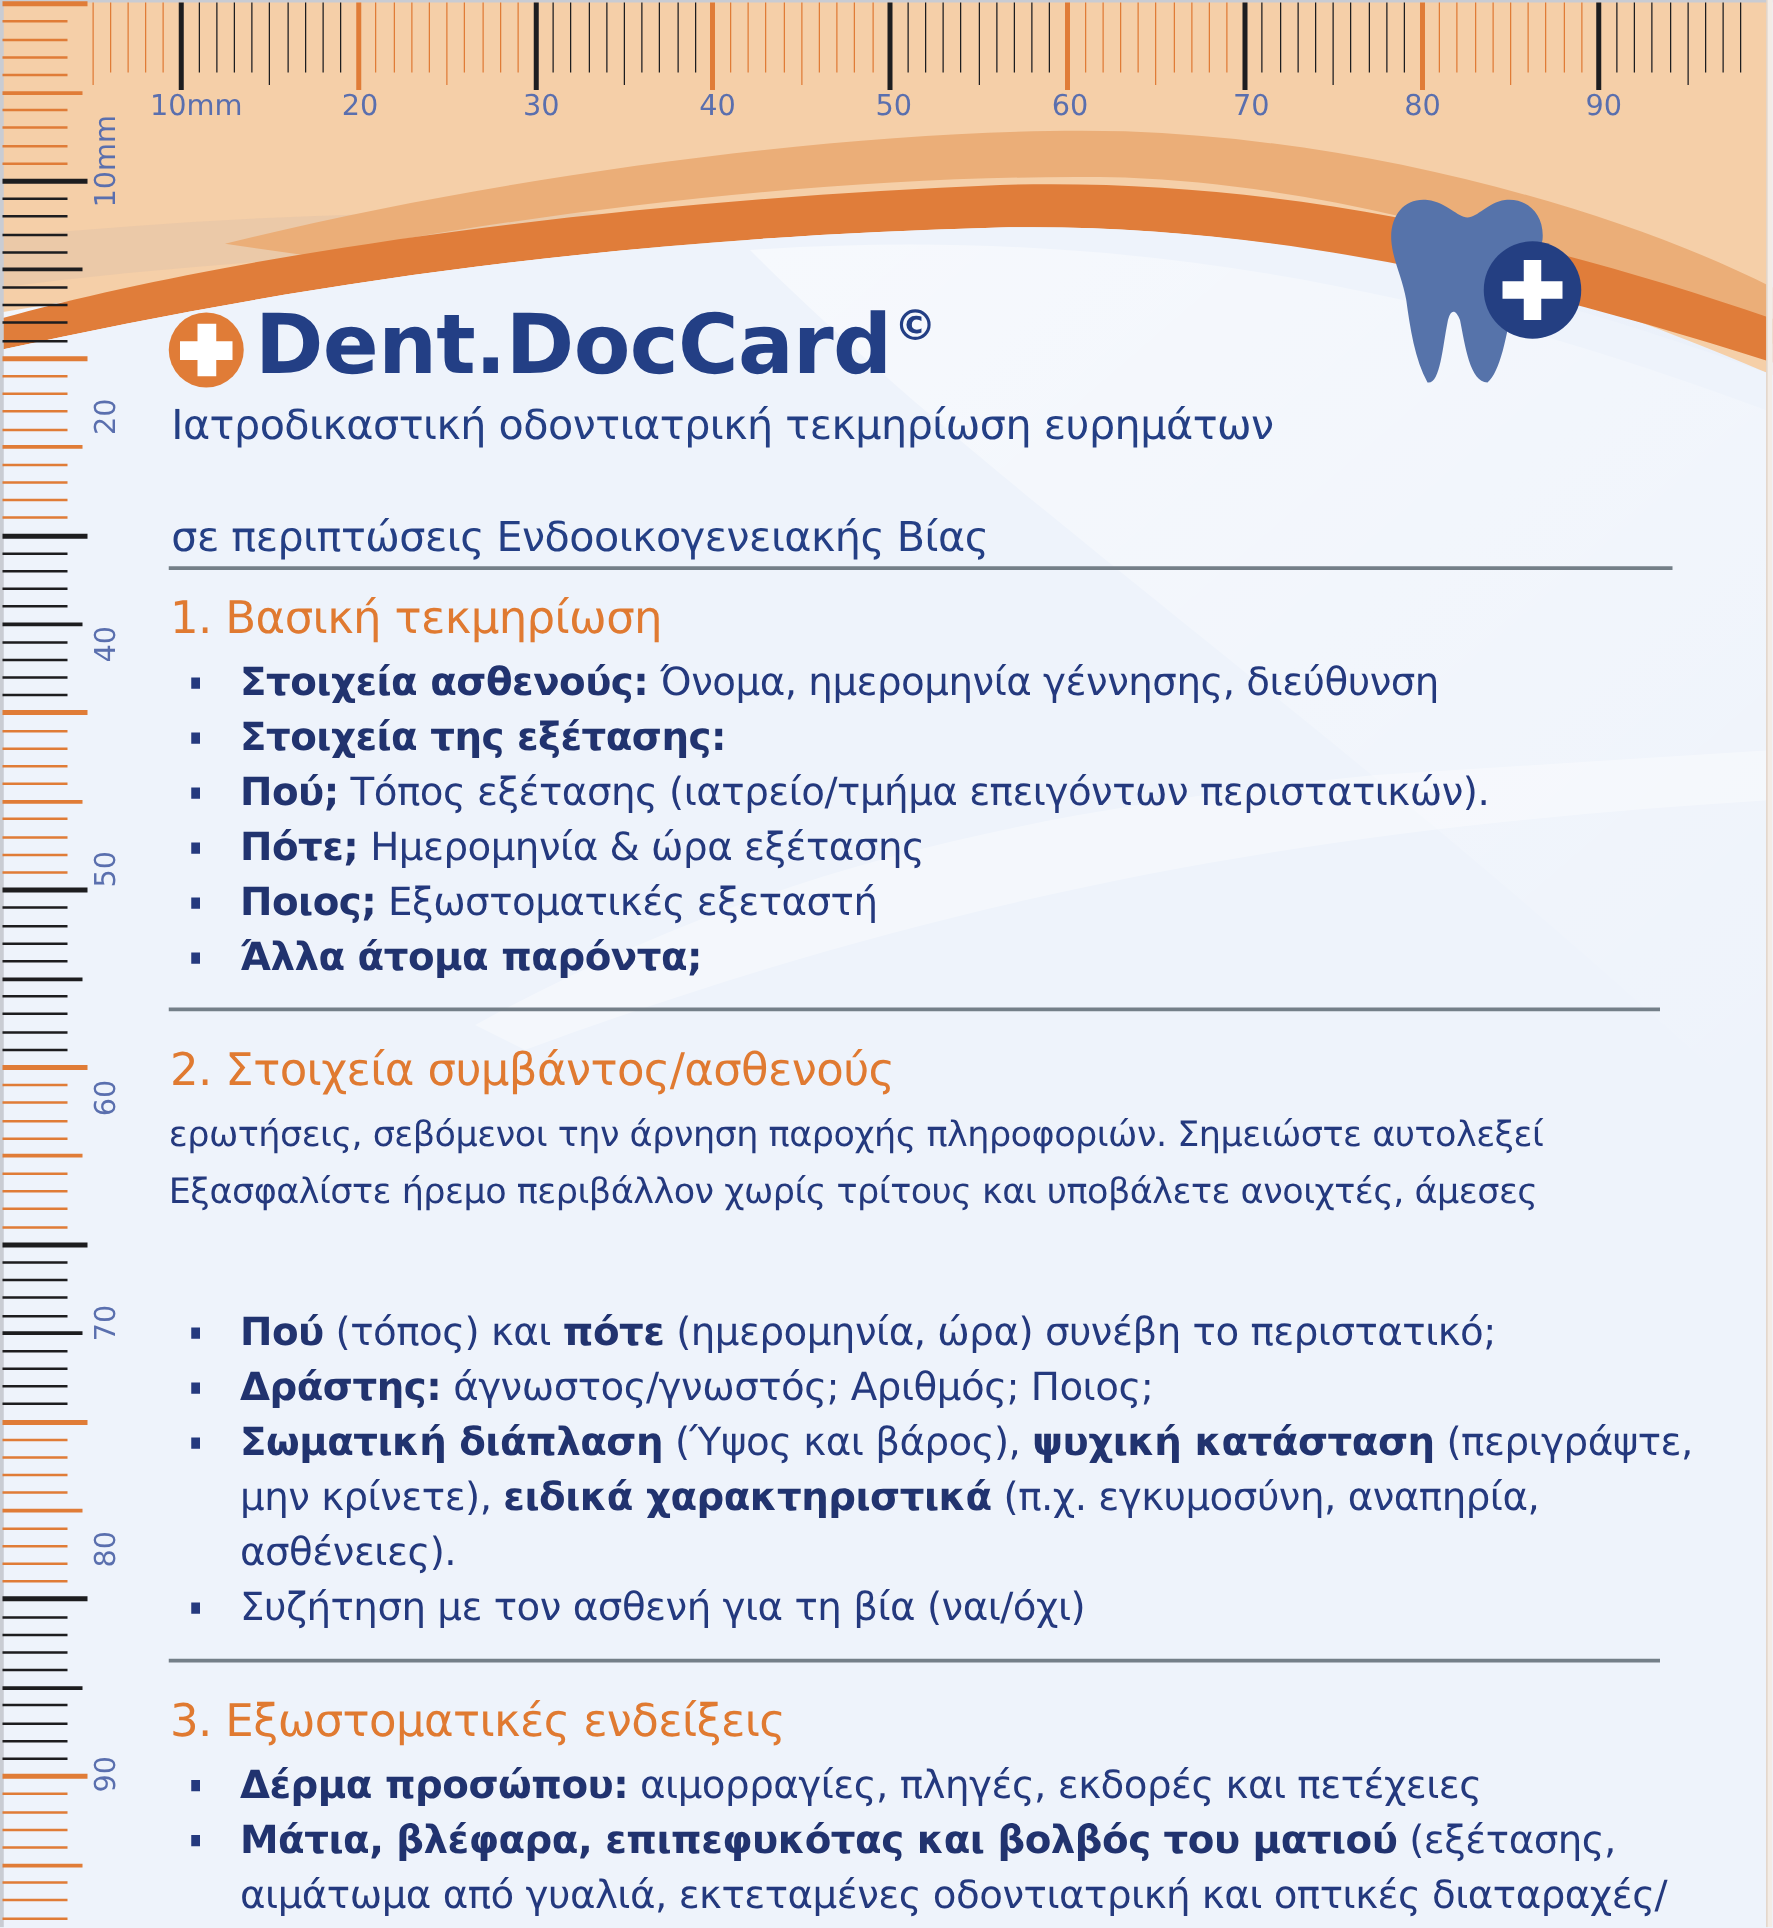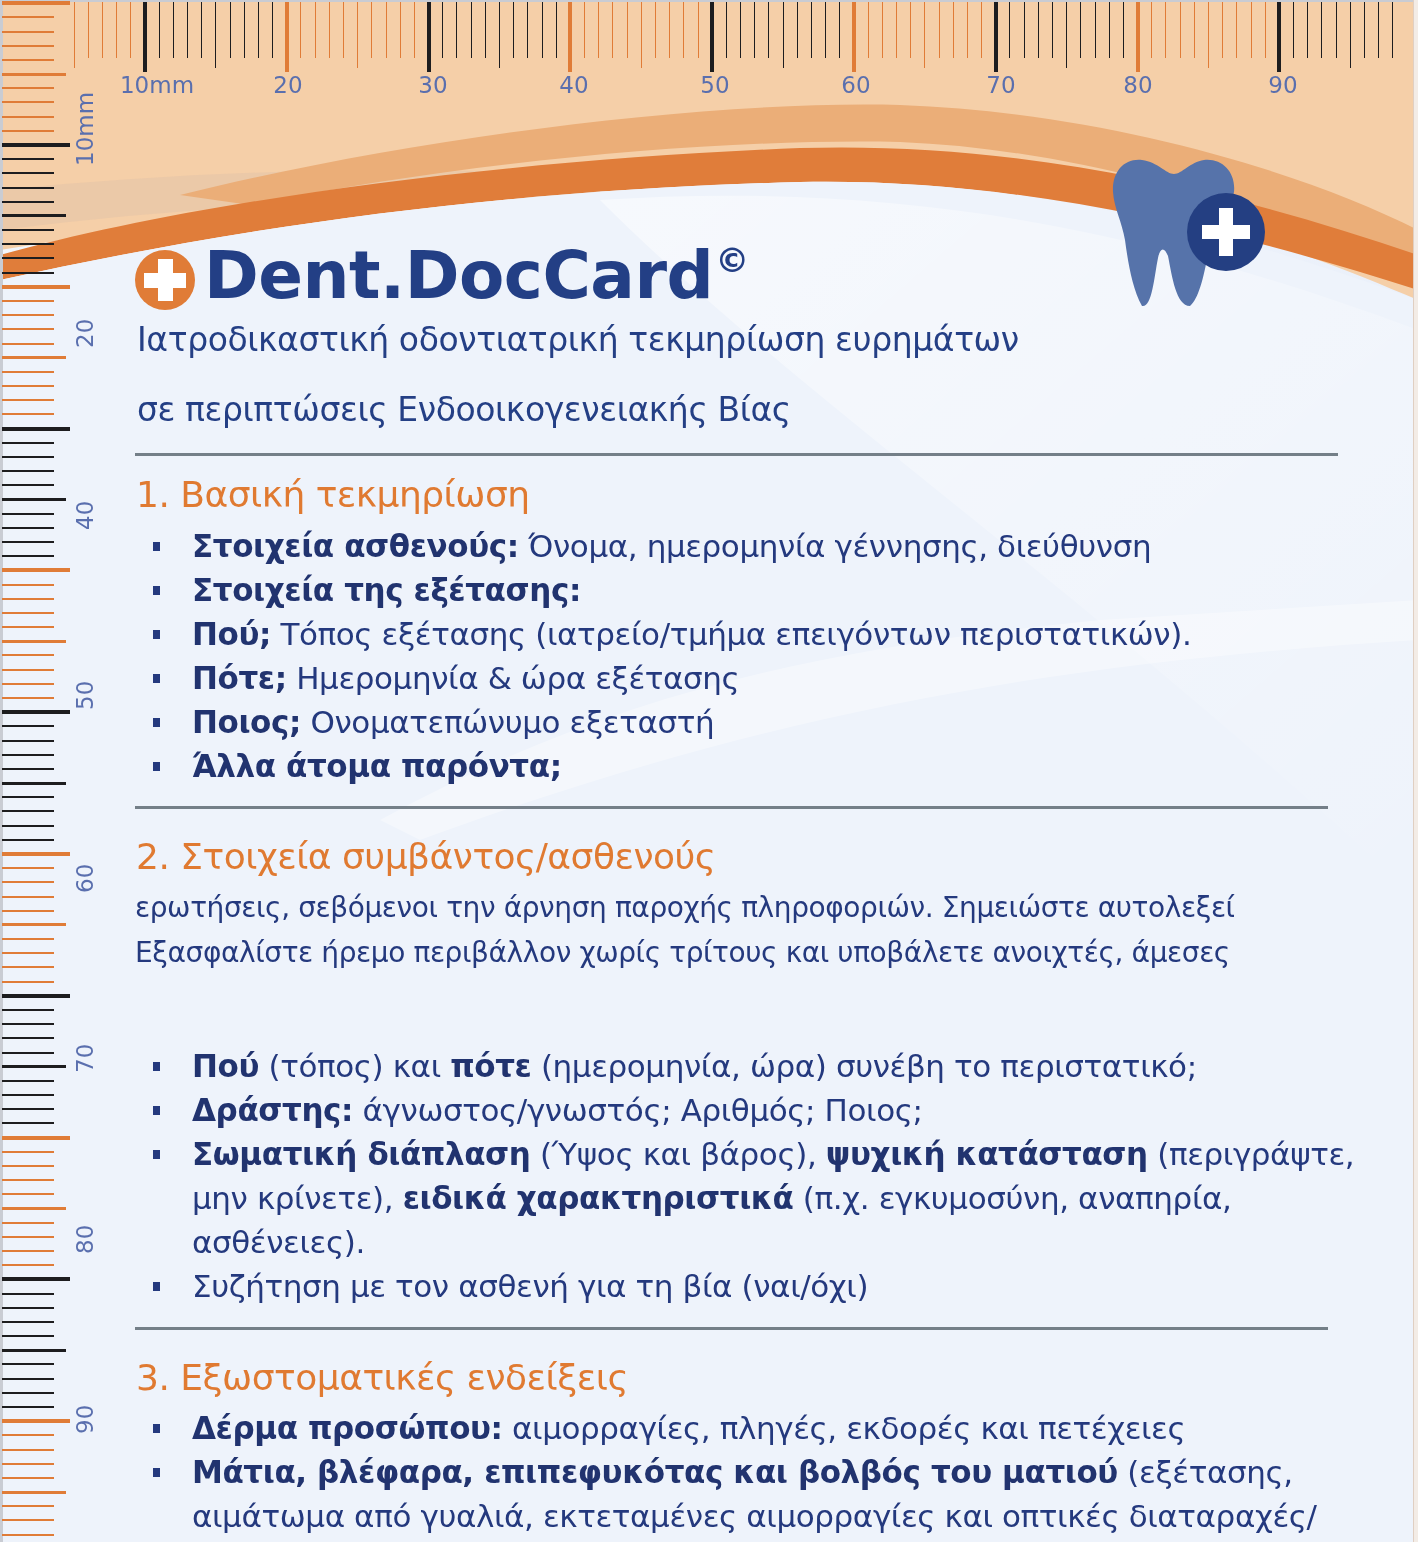--- a/index.html
+++ b/index.html
@@ -345,31 +345,31 @@
     </div>
 
   <svg class="tooth" viewBox="0 0 125 150">
     <path d="M30,2 C12,0 0,14 1,34 C2,50 10,64 13,82 C16,104 20,130 30,148 C40,150 42,120 46,100 C48,90 52,88 56,98 C60,118 64,148 78,148 C88,140 94,110 98,82 C102,62 118,52 122,34 C124,14 110,0 92,2 C78,4 70,16 62,16 C54,16 46,4 30,2 Z" fill="#5673aa"></path>
   </svg>
   <div class="tooth-badge"></div>
 
   <div class="brand-logo"></div>
   <div class="brand-title"><span>Dent.DocCard</span><sup>©</sup></div>
   <div class="subtitle" style="top:320px;">Ιατροδικαστική οδοντιατρική τεκμηρίωση ευρημάτων</div>
-  <div class="subtitle" style="top:390px;text-align:right;">σε περιπτώσεις Ενδοοικογενειακής Βίας</div>
+  <div class="subtitle" style="top:410px;text-align:right;">σε περιπτώσεις Ενδοοικογενειακής Βίας</div>
 
   <div class="sep" style="left:135px; top:453px; width:1203px;"></div>
 
   <div class="section-title" style="top:474px;">1. Βασική τεκμηρίωση</div>
   <ul class="bullet-list" style="top:524px;">
     <li class="bullet"><span class="dot"></span><b>Στοιχεία ασθενούς:</b><span> Όνομα, ημερομηνία γέννησης, διεύθυνση</span></li>
     <li class="bullet"><span class="dot"></span><b>Στοιχεία της εξέτασης:</b><span></span></li>
     <li class="bullet"><span class="dot"></span><b>Πού;</b><span> Τόπος εξέτασης (ιατρείο/τμήμα επειγόντων περιστατικών).</span></li>
     <li class="bullet"><span class="dot"></span><b>Πότε;</b><span> Ημερομηνία &amp; ώρα εξέτασης</span></li>
-    <li class="bullet"><span class="dot"></span><b>Ποιος;</b><span> Ονοματεπώνυμο εξεταστή</span></li>
+    <li class="bullet"><span class="dot"></span><b>Ποιος;</b><span> Εξωστοματικές εξεταστή</span></li>
     <li class="bullet"><span class="dot"></span><b>Άλλα άτομα παρόντα;</b><span></span></li>
   </ul>
 
   <div class="sep" style="left:135px; top:806px; width:1193px;"></div>
 
   <div class="section-title" style="top:836px;">2. Στοιχεία συμβάντος/ασθενούς</div>
   <div class="para" style="top:885px;">
     <div>ερωτήσεις, σεβόμενοι την άρνηση παροχής πληροφοριών. Σημειώστε αυτολεξεί</div>
     <div>Εξασφαλίστε ήρεμο περιβάλλον χωρίς τρίτους και υποβάλετε ανοιχτές, άμεσες</div>
   </div>
@@ -378,15 +378,15 @@
     <li class="bullet"><span class="dot"></span><b>Δράστης:</b><span> άγνωστος/γνωστός; Αριθμός; Ποιος;</span></li>
     <li class="bullet"><span class="dot"></span><b>Σωματική διάπλαση</b><span> (Ύψος και βάρος), </span><b>ψυχική κατάσταση</b><span> (περιγράψτε,</span><br><span>μην κρίνετε), </span><b>ειδικά χαρακτηριστικά</b><span> (π.χ. εγκυμοσύνη, αναπηρία,</span><br><span>ασθένειες).</span></li>
     <li class="bullet"><span class="dot"></span><span>Συζήτηση με τον ασθενή για τη βία (ναι/όχι)</span></li>
   </ul>
 
   <div class="sep" style="left:135px; top:1327px; width:1193px;"></div>
 
   <div class="section-title" style="top:1357px;">3.  Εξωστοματικές ενδείξεις</div>
   <ul class="bullet-list" style="top:1406px;">
     <li class="bullet"><span class="dot"></span><b>Δέρμα προσώπου:</b><span> αιμορραγίες, πληγές, εκδορές και πετέχειες</span></li>
-    <li class="bullet"><span class="dot"></span><b>Μάτια, βλέφαρα, επιπεφυκότας και βολβός του ματιού</b><span> (εξέτασης,</span><br><span>αιμάτωμα από γυαλιά, εκτεταμένες αιμορραγίες και οπτικές διαταραχές/</span></li>
+    <li class="bullet"><span class="dot"></span><b>Μάτια, βλέφαρα, επιπεφυκότας και βολβός του ματιού</b><span> (εξέτασης,</span><br><span>αιμάτωμα από γυαλιά, εκτεταμένες οδοντιατρική και οπτικές διαταραχές/</span></li>
   </ul>
 </div>
 
 </body></html>

